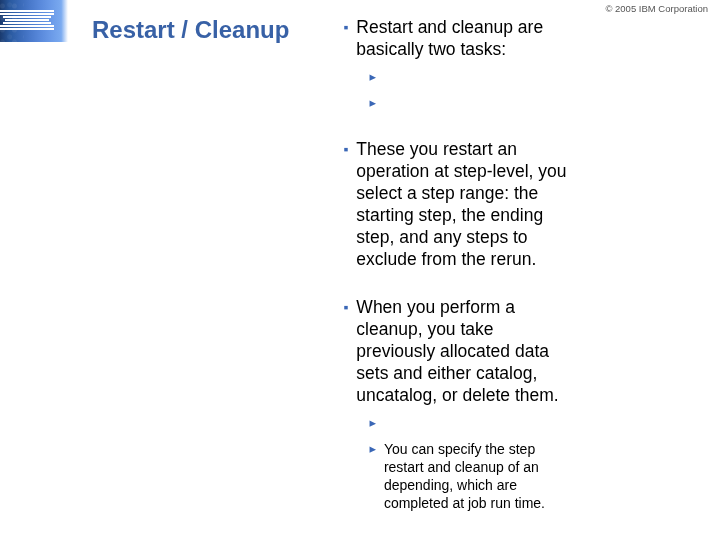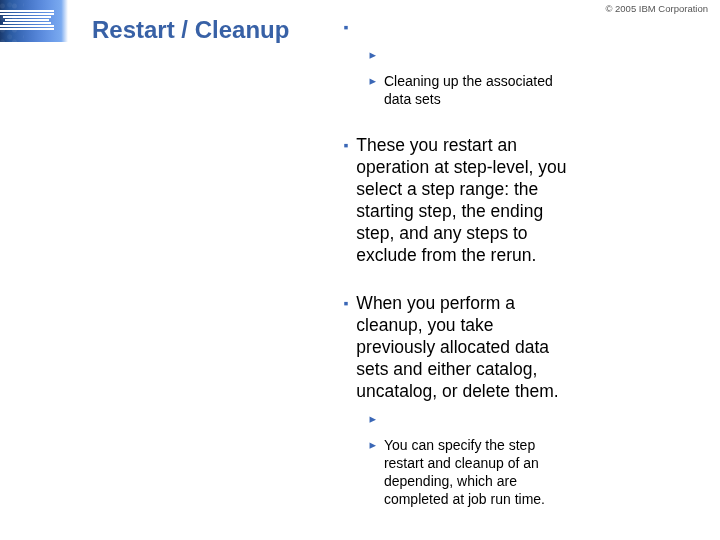--- a/index.html
+++ b/index.html
@@ -87,27 +87,27 @@
         <div class="bar s6"></div>
         <div class="bar s7"></div>
     </div>
   </div>
 
   <div class="title">Restart / Cleanup</div>
 
   <div class="content" id="content-host">
       <div class="lvl1">
         <div class="bullet">▪</div>
+        <div class="text">Restart and cleanup are basically two tasks:</div>
       </div>
       <div class="lvl2">
         <div class="bullet">▸</div>
       </div>
       <div class="lvl2">
         <div class="bullet">▸</div>
-        <div class="text">Cleaning up the associated data sets</div>
       </div>
       <div class="gap"></div>
       <div class="lvl1">
         <div class="bullet">▪</div>
         <div class="text">These you restart an operation at step-level, you select a step range: the starting step, the ending step, and any steps to exclude from the rerun.</div>
       </div>
       <div class="gap"></div>
       <div class="lvl1">
         <div class="bullet">▪</div>
         <div class="text">When you perform a cleanup, you take previously allocated data sets and either catalog, uncatalog, or delete them.</div>

